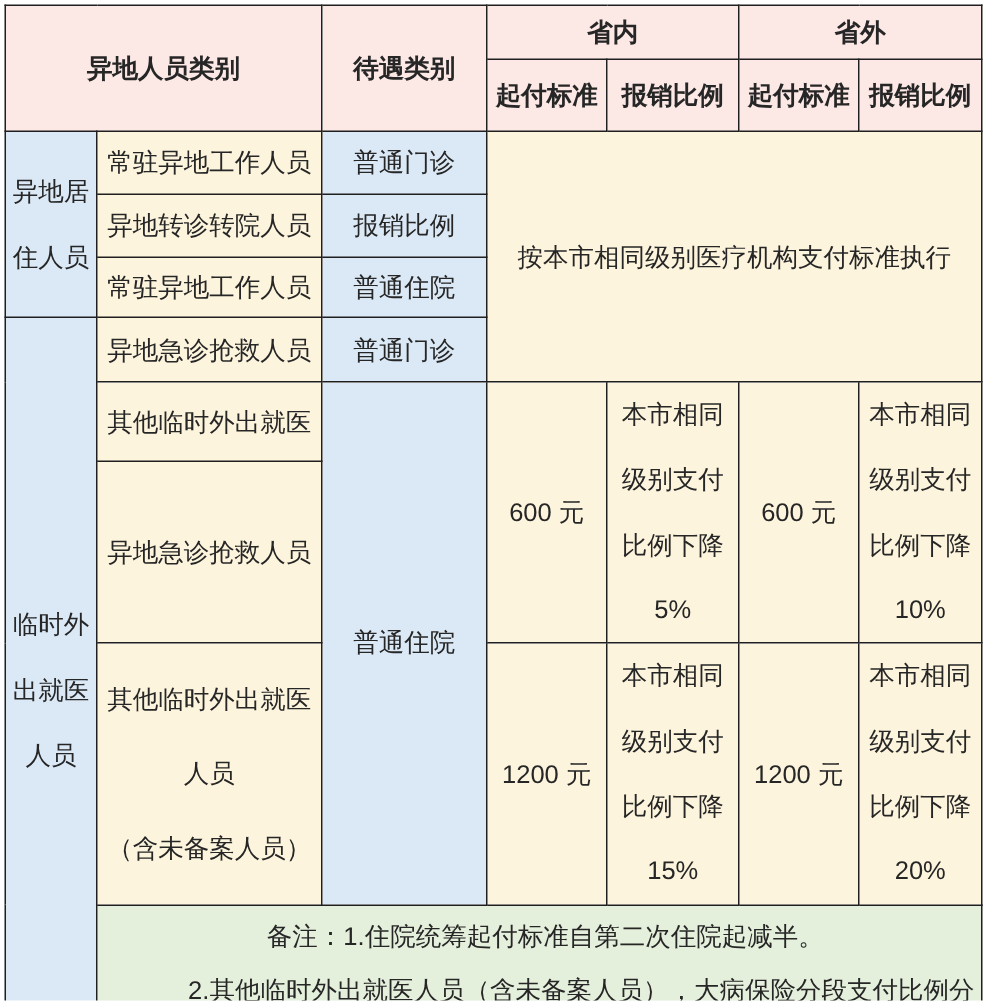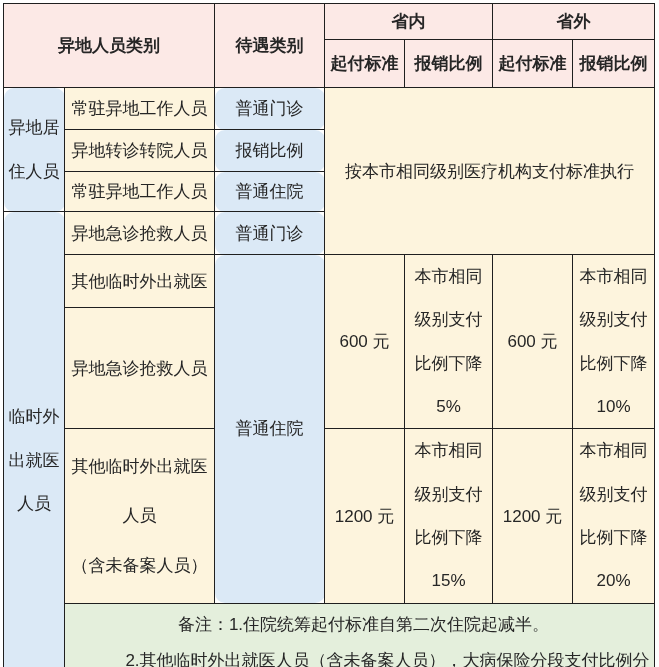--- a/index.html
+++ b/index.html
@@ -25,21 +25,21 @@
     color: var(--text, #262626);
     overflow: hidden;
     word-break: break-all;
     margin-left: 44px;
   }
   .policy-table th {
     background: var(--header-bg, #fce9e6);
     font-weight: bold;
     font-size: 17px;
   }
-  .blue  { background: var(--blue-bg, #dbe9f6); border-radius: 10px; }
+  .blue  { background: var(--blue-bg, #dbe9f6); }
   .cream { background: var(--cream-bg, #fdf4dd); }
   .green { background: var(--green-bg, #e4efdc); }
   .pre   { white-space: pre-line; }
   .lh-wide  { line-height: 2.55; }
   .lh-big   { line-height: 2.9; }
   .bh { border-bottom-style: hidden; }     
   .rh1 { height: 36px; }
   .rh2 { height: 48px; }
   .r-a  { height: 42px; }
   .r-a3 { height: 40px; }

